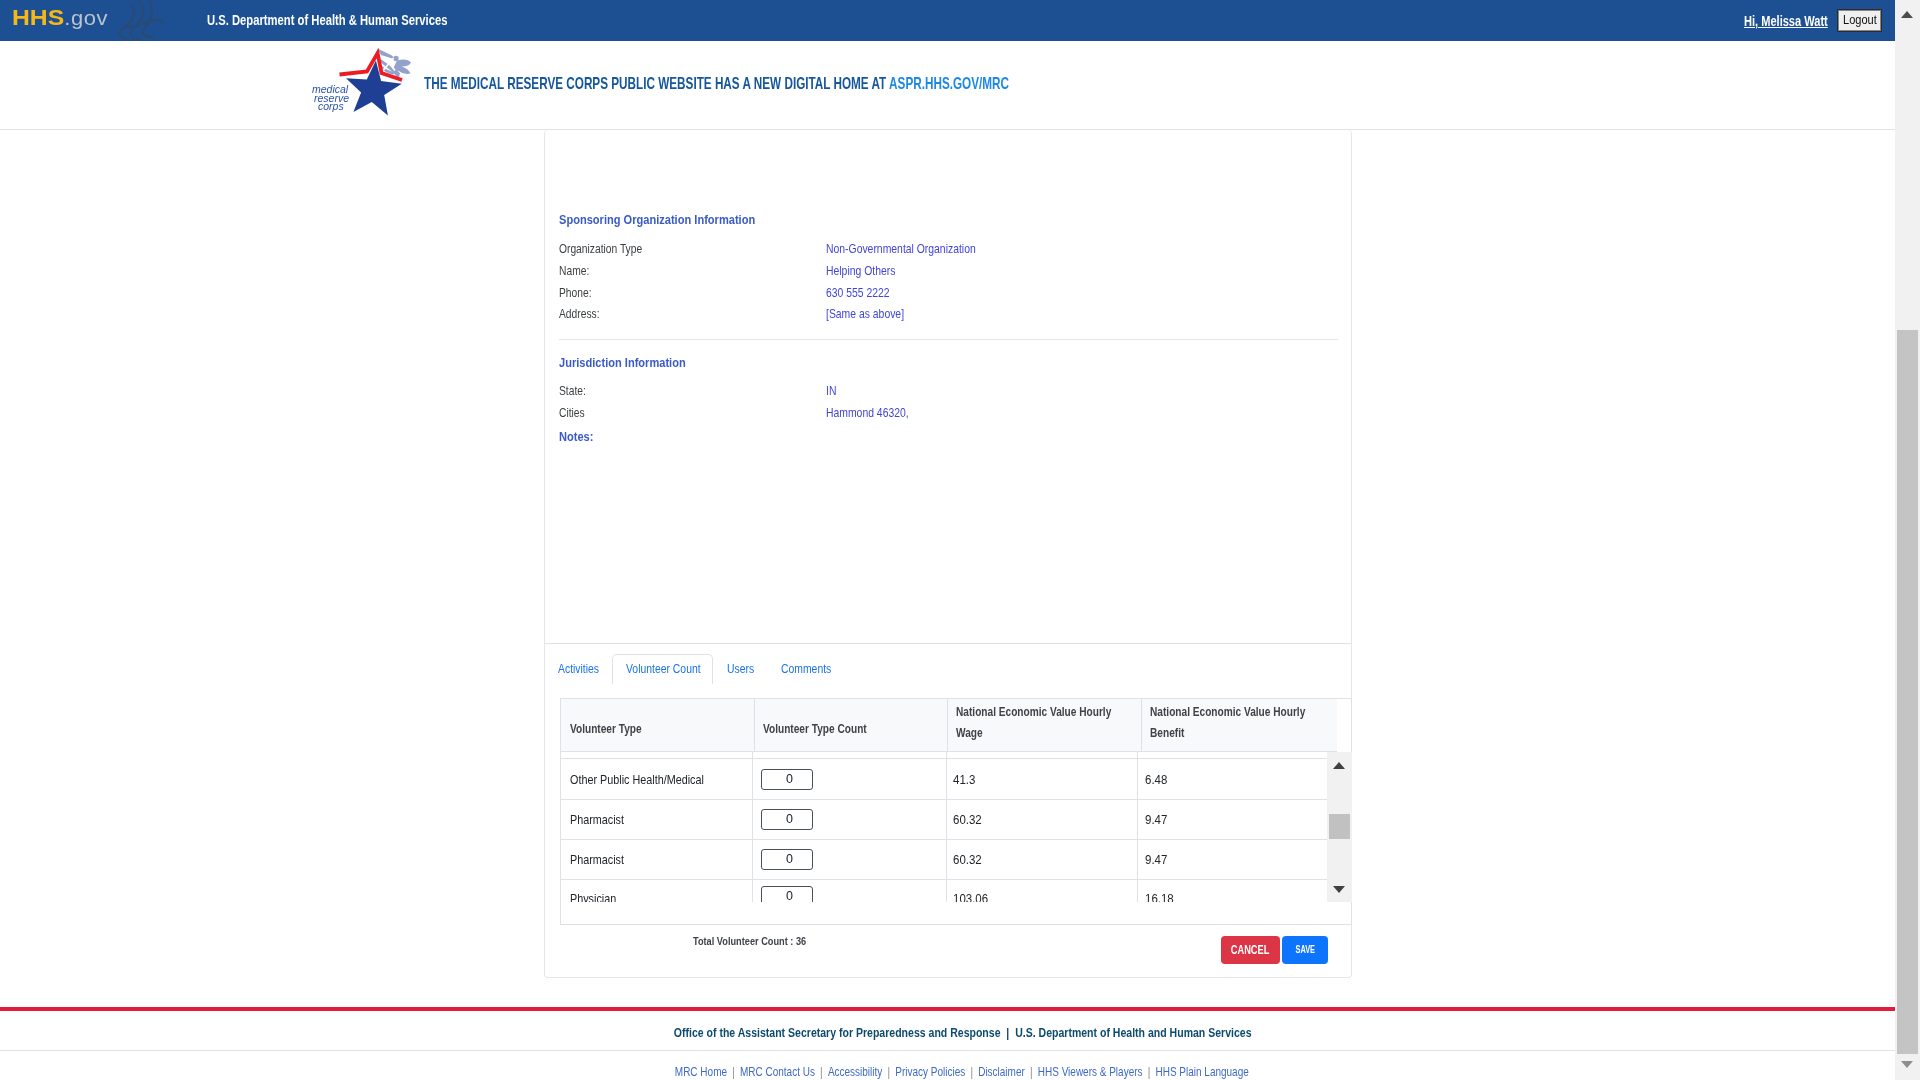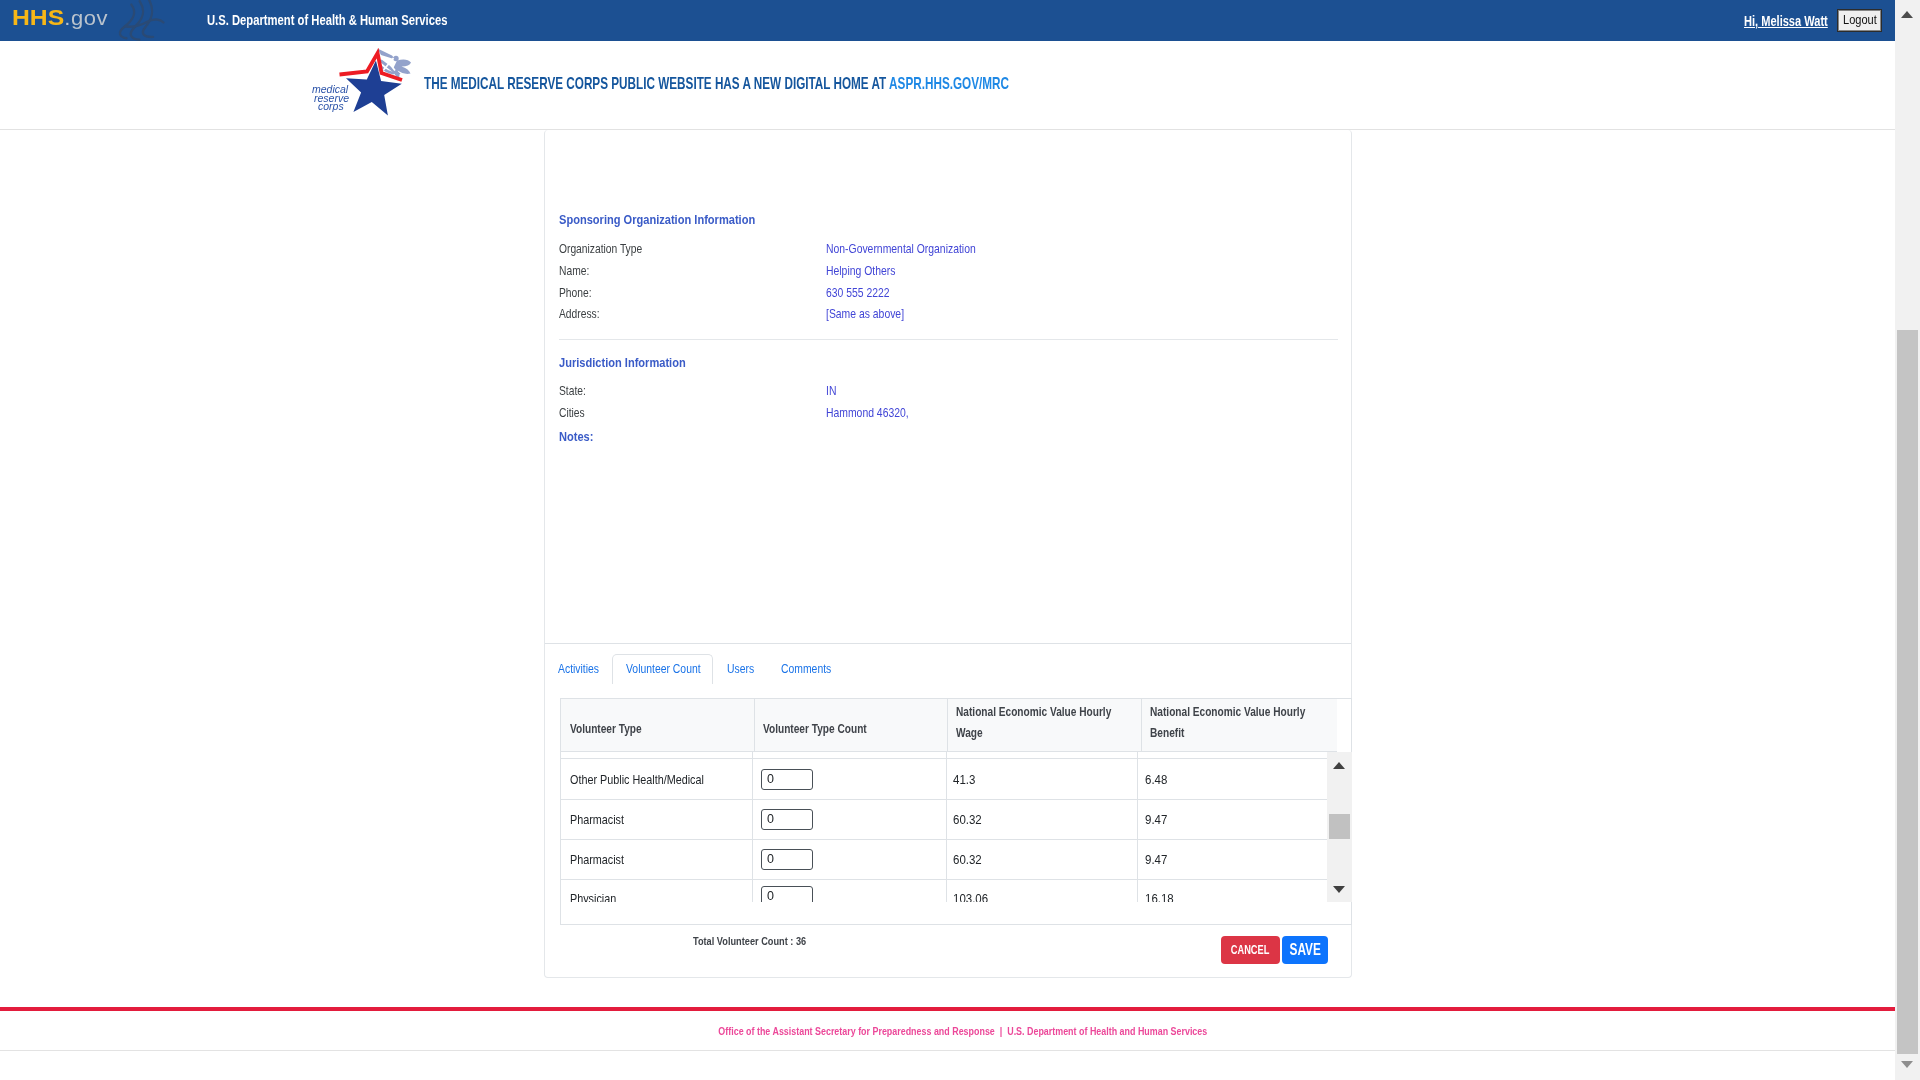--- a/index.html
+++ b/index.html
@@ -43,26 +43,26 @@
 .inpbox { position:absolute; width:52px; height:21px; border:1.5px solid #495057; border-radius:3px; background:#fff; font-size:12.5px; color:#212529; padding-left:5px; line-height:18px; }
 
 
 #tsb { position:absolute; left:1327px; top:752px; width:25px; height:150px; background:#f1f1f1; }
 .sbtri-up { width:0; height:0; border-left:6px solid transparent; border-right:6px solid transparent; border-bottom:7px solid #404040; position:absolute; }
 .sbtri-dn { width:0; height:0; border-left:6px solid transparent; border-right:6px solid transparent; border-top:7px solid #404040; position:absolute; }
 #tsb-thumb { position:absolute; left:2px; top:62px; width:21px; height:25px; background:#c1c1c1; }
 
 
 #btn-cancel { position:absolute; left:1221px; top:936px; width:59px; height:28px; background:#dc3545; color:#fff; font-size:12.5px; font-weight:bold; border-radius:4px; text-align:center; line-height:28px; }
-#btn-save { position:absolute; left:1282px; top:936px; width:46px; height:28px; background:#0d74fd; color:#fff; font-size:16px; font-weight:bold; border-radius:4px; text-align:center; line-height:28px; }
+#btn-save { position:absolute; left:1282px; top:936px; width:46px; height:28px; background:#0d74fd; color:#fff; font-size:10px; font-weight:bold; border-radius:4px; text-align:center; line-height:28px; }
 #btn-cancel span, #btn-save span { display:inline-block; transform:scaleX(0.74); }
 
 
 #redline { position:absolute; left:0; top:1007px; width:1895px; height:4px; background:#e31c3d; }
-#foot1 { position:absolute; left:15px; top:1025px; width:1895px; text-align:center; font-size:11px; font-weight:bold; color:#ec4899; }
+#foot1 { position:absolute; left:15px; top:1025px; width:1895px; text-align:center; font-size:13px; font-weight:bold; color:#0c4a6e; }
 #foot1 span { display:inline-block; transform:scaleX(0.81); white-space:nowrap; }
 #footdiv { position:absolute; left:0; top:1050px; width:1895px; height:1px; background:#e3e3e3; }
 #foot2 { position:absolute; left:14px; top:1064px; width:1895px; text-align:center; font-size:13.5px; color:#3f6ac4; }
 #foot2 > span.w { display:inline-block; transform:scaleX(0.74); white-space:nowrap; }
 #foot2 .sep { color:#8a8a8a; padding:0 7px; }
 
 
 #psb { position:absolute; left:1895px; top:0; width:25px; height:1080px; background:#f1f1f1; }
 #psb-thumb { position:absolute; left:2px; top:330px; width:21px; height:724px; background:#c4c4c4; }
 </style>
@@ -141,21 +141,21 @@
 
   <div class="thead" style="left:561px;top:699px;width:194px;height:53px;"></div>
   <div class="thead" style="left:755px;top:699px;width:193px;height:53px;"></div>
   <div class="thead" style="left:948px;top:699px;width:194px;height:53px;"></div>
   <div class="thead" style="left:1142px;top:699px;width:195px;height:53px;border-right:none;"></div>
   <div class="th" style="left:570px;top:721px;">Volunteer Type</div>
   <div class="th" style="left:763px;top:721px;">Volunteer Type Count</div>
   <div class="th" style="left:956px;top:701px;line-height:21px;">National Economic Value Hourly<br>Wage</div>
   <div class="th" style="left:1150px;top:701px;line-height:21px;">National Economic Value Hourly<br>Benefit</div>
 
-  <div id="tbody-vp" class="abs" style="left:561px;top:752px;width:766px;height:150px;overflow:hidden;">
+  <div id="tbody-vp" class="abs" style="left:561px;top:752px;width:766px;height:150px;overflow:hidden;text-align:center;">
     <div style="position:relative;width:766px;height:220px;top:0;">
 
       <div class="abs" style="left:0;top:6px;width:766px;height:1px;background:#dee2e6;"></div>
 
       <div class="abs" style="left:191px;top:0;width:1px;height:220px;background:#dee2e6;"></div>
       <div class="abs" style="left:385px;top:0;width:1px;height:220px;background:#dee2e6;"></div>
       <div class="abs" style="left:576px;top:0;width:1px;height:220px;background:#dee2e6;"></div>
 
       <div class="abs" style="left:0;top:47px;width:766px;height:1px;background:#dee2e6;"></div>
       <div class="abs" style="left:0;top:87px;width:766px;height:1px;background:#dee2e6;"></div>
@@ -189,20 +189,21 @@
     <div class="sbtri-dn" style="left:6px;top:134px;"></div>
   </div>
 
   <div class="abs sx" style="left:693px;top:935px;font-size:11.5px;font-weight:bold;color:#3f4349;transform:scaleX(0.8);">Total Volunteer Count : 36</div>
   <div id="btn-cancel"><span>CANCEL</span></div>
   <div id="btn-save"><span>SAVE</span></div>
 
   <div id="redline"></div>
   <div id="foot1"><span>Office of the Assistant Secretary for Preparedness and Response&nbsp; | &nbsp;U.S. Department of Health and Human Services</span></div>
   <div id="footdiv"></div>
+  <div id="foot2"><span class="w">MRC Home<span class="sep">|</span>MRC Contact Us<span class="sep">|</span>Accessibility<span class="sep">|</span>Privacy Policies<span class="sep">|</span>Disclaimer<span class="sep">|</span>HHS Viewers &amp; Players<span class="sep">|</span>HHS Plain Language</span></div>
 
   <div id="psb">
     <div class="sbtri-up" style="left:6px;top:11px;border-bottom-color:#4d4d4d;"></div>
     <div id="psb-thumb"></div>
     <div class="sbtri-dn" style="left:6px;top:1061px;border-top-color:#8e8e8e;"></div>
   </div>
 
 </div>
 
 </body></html>

